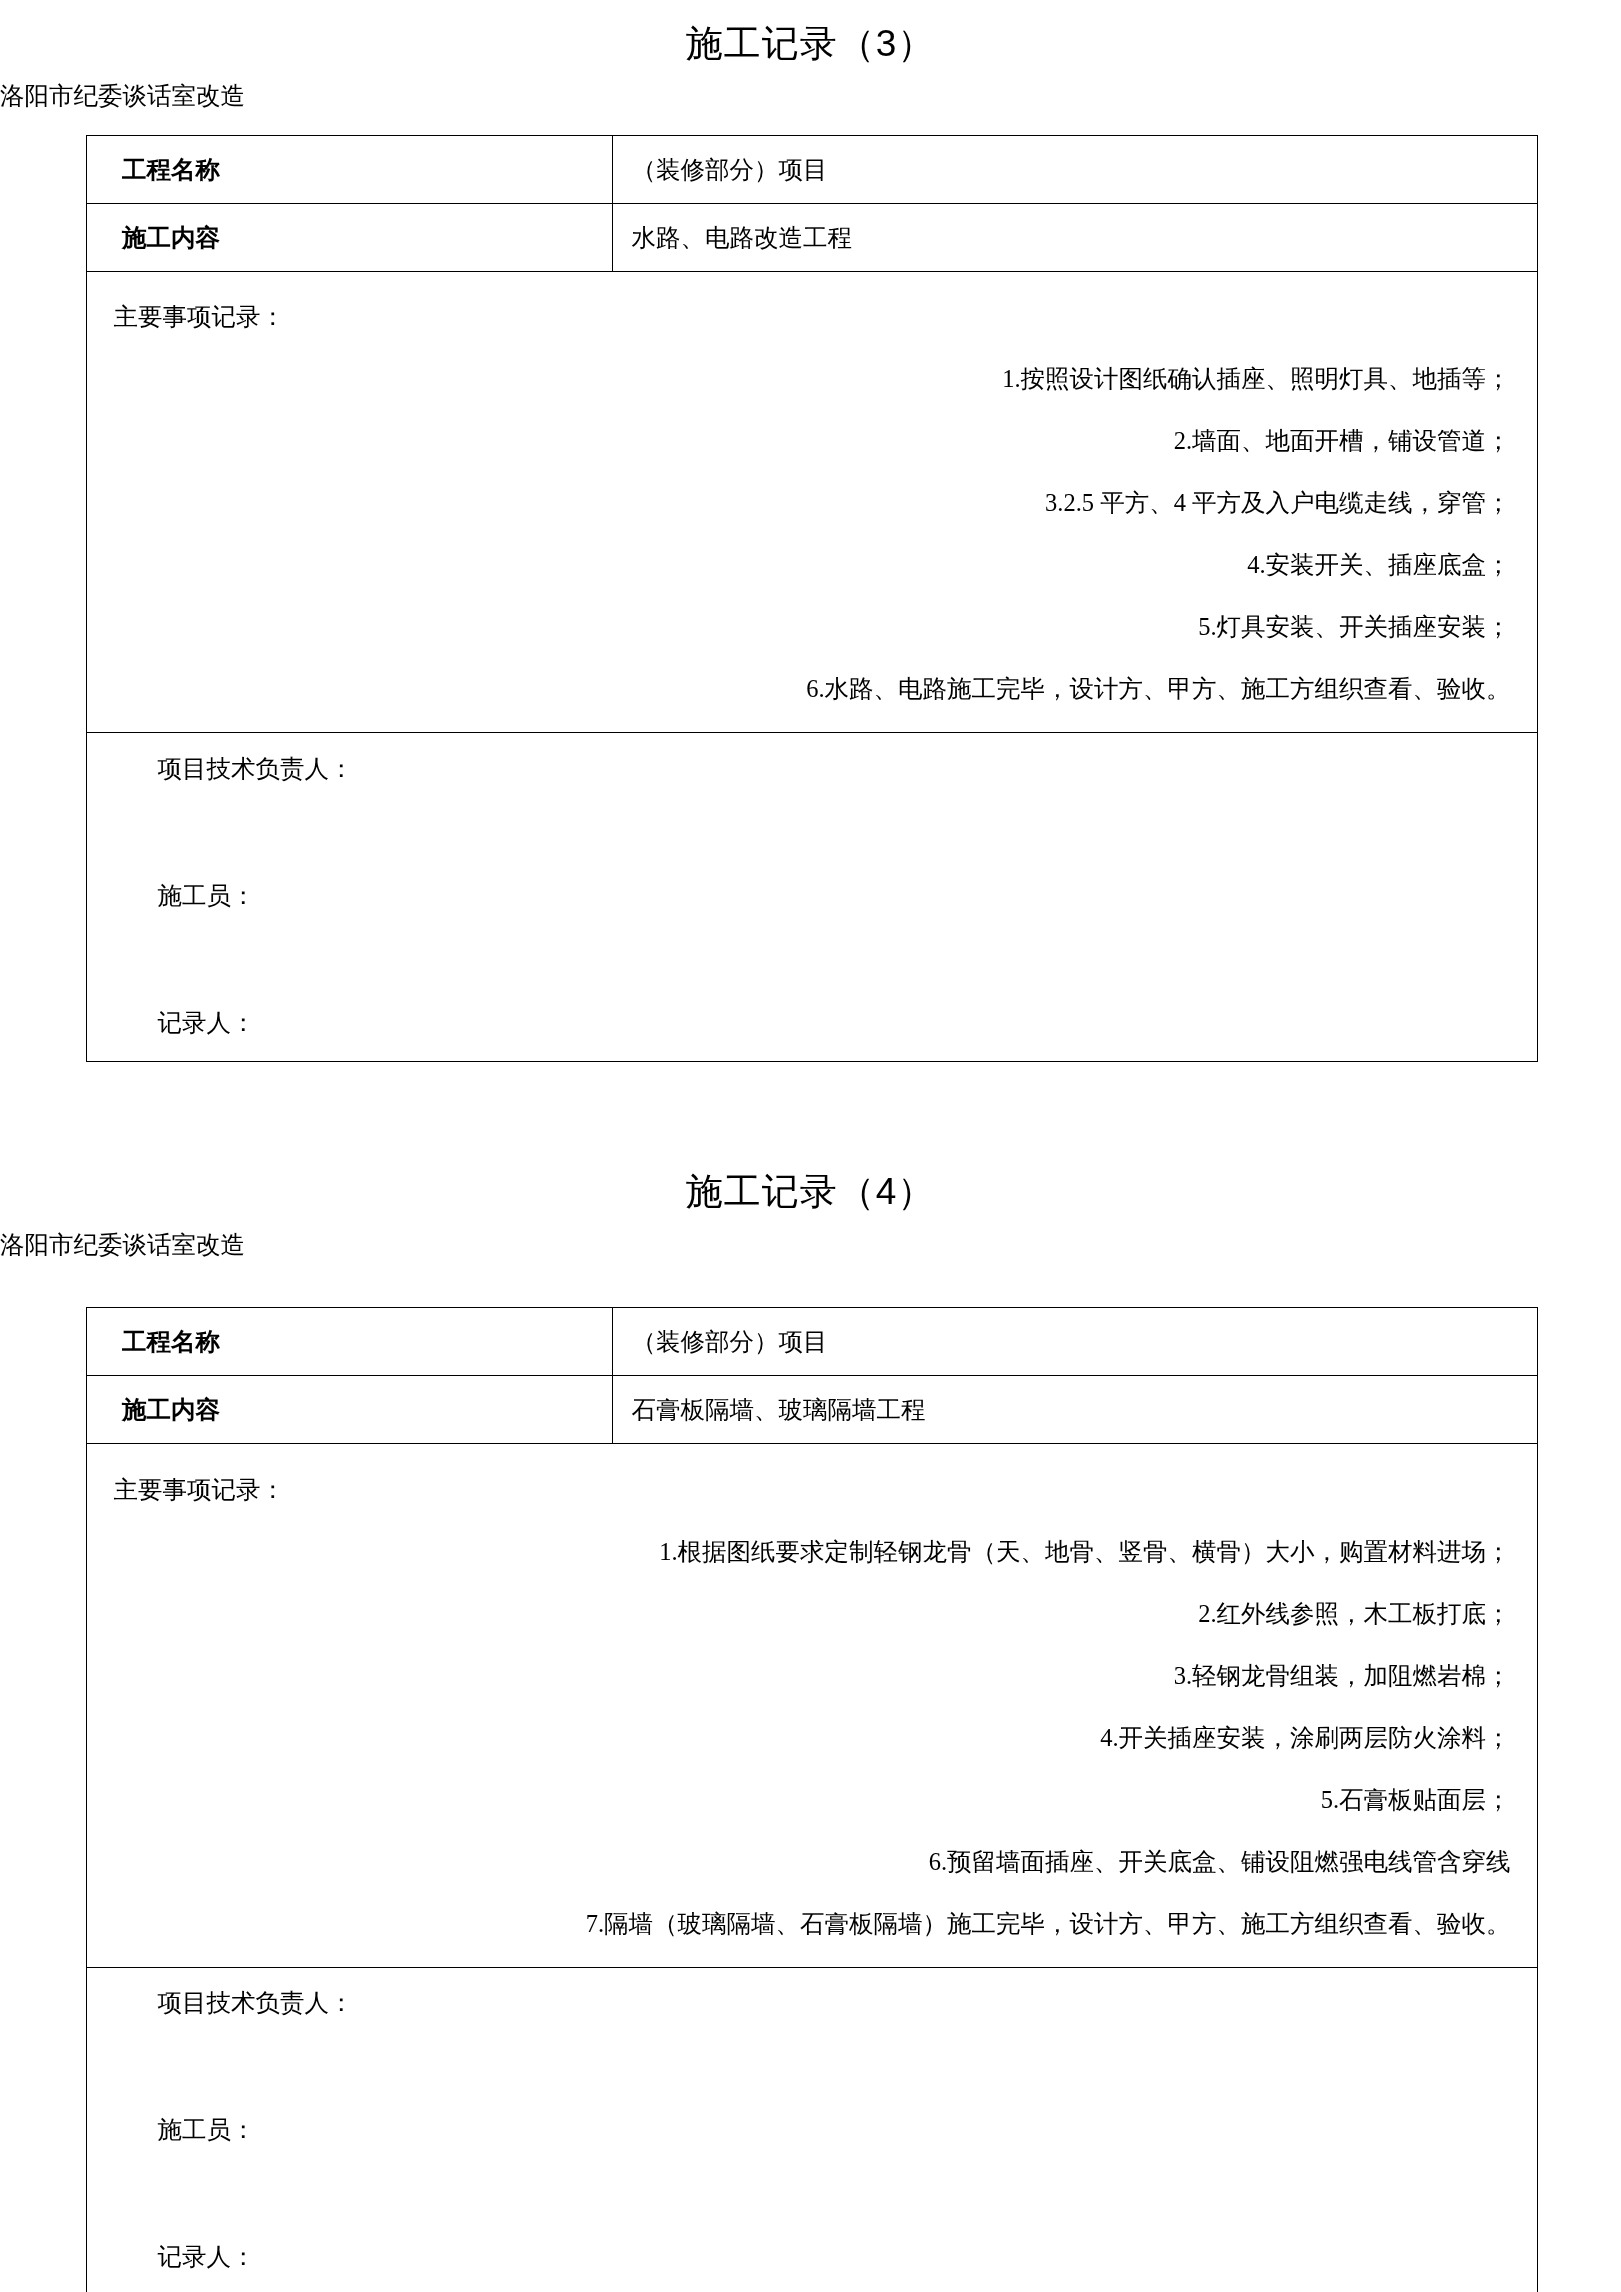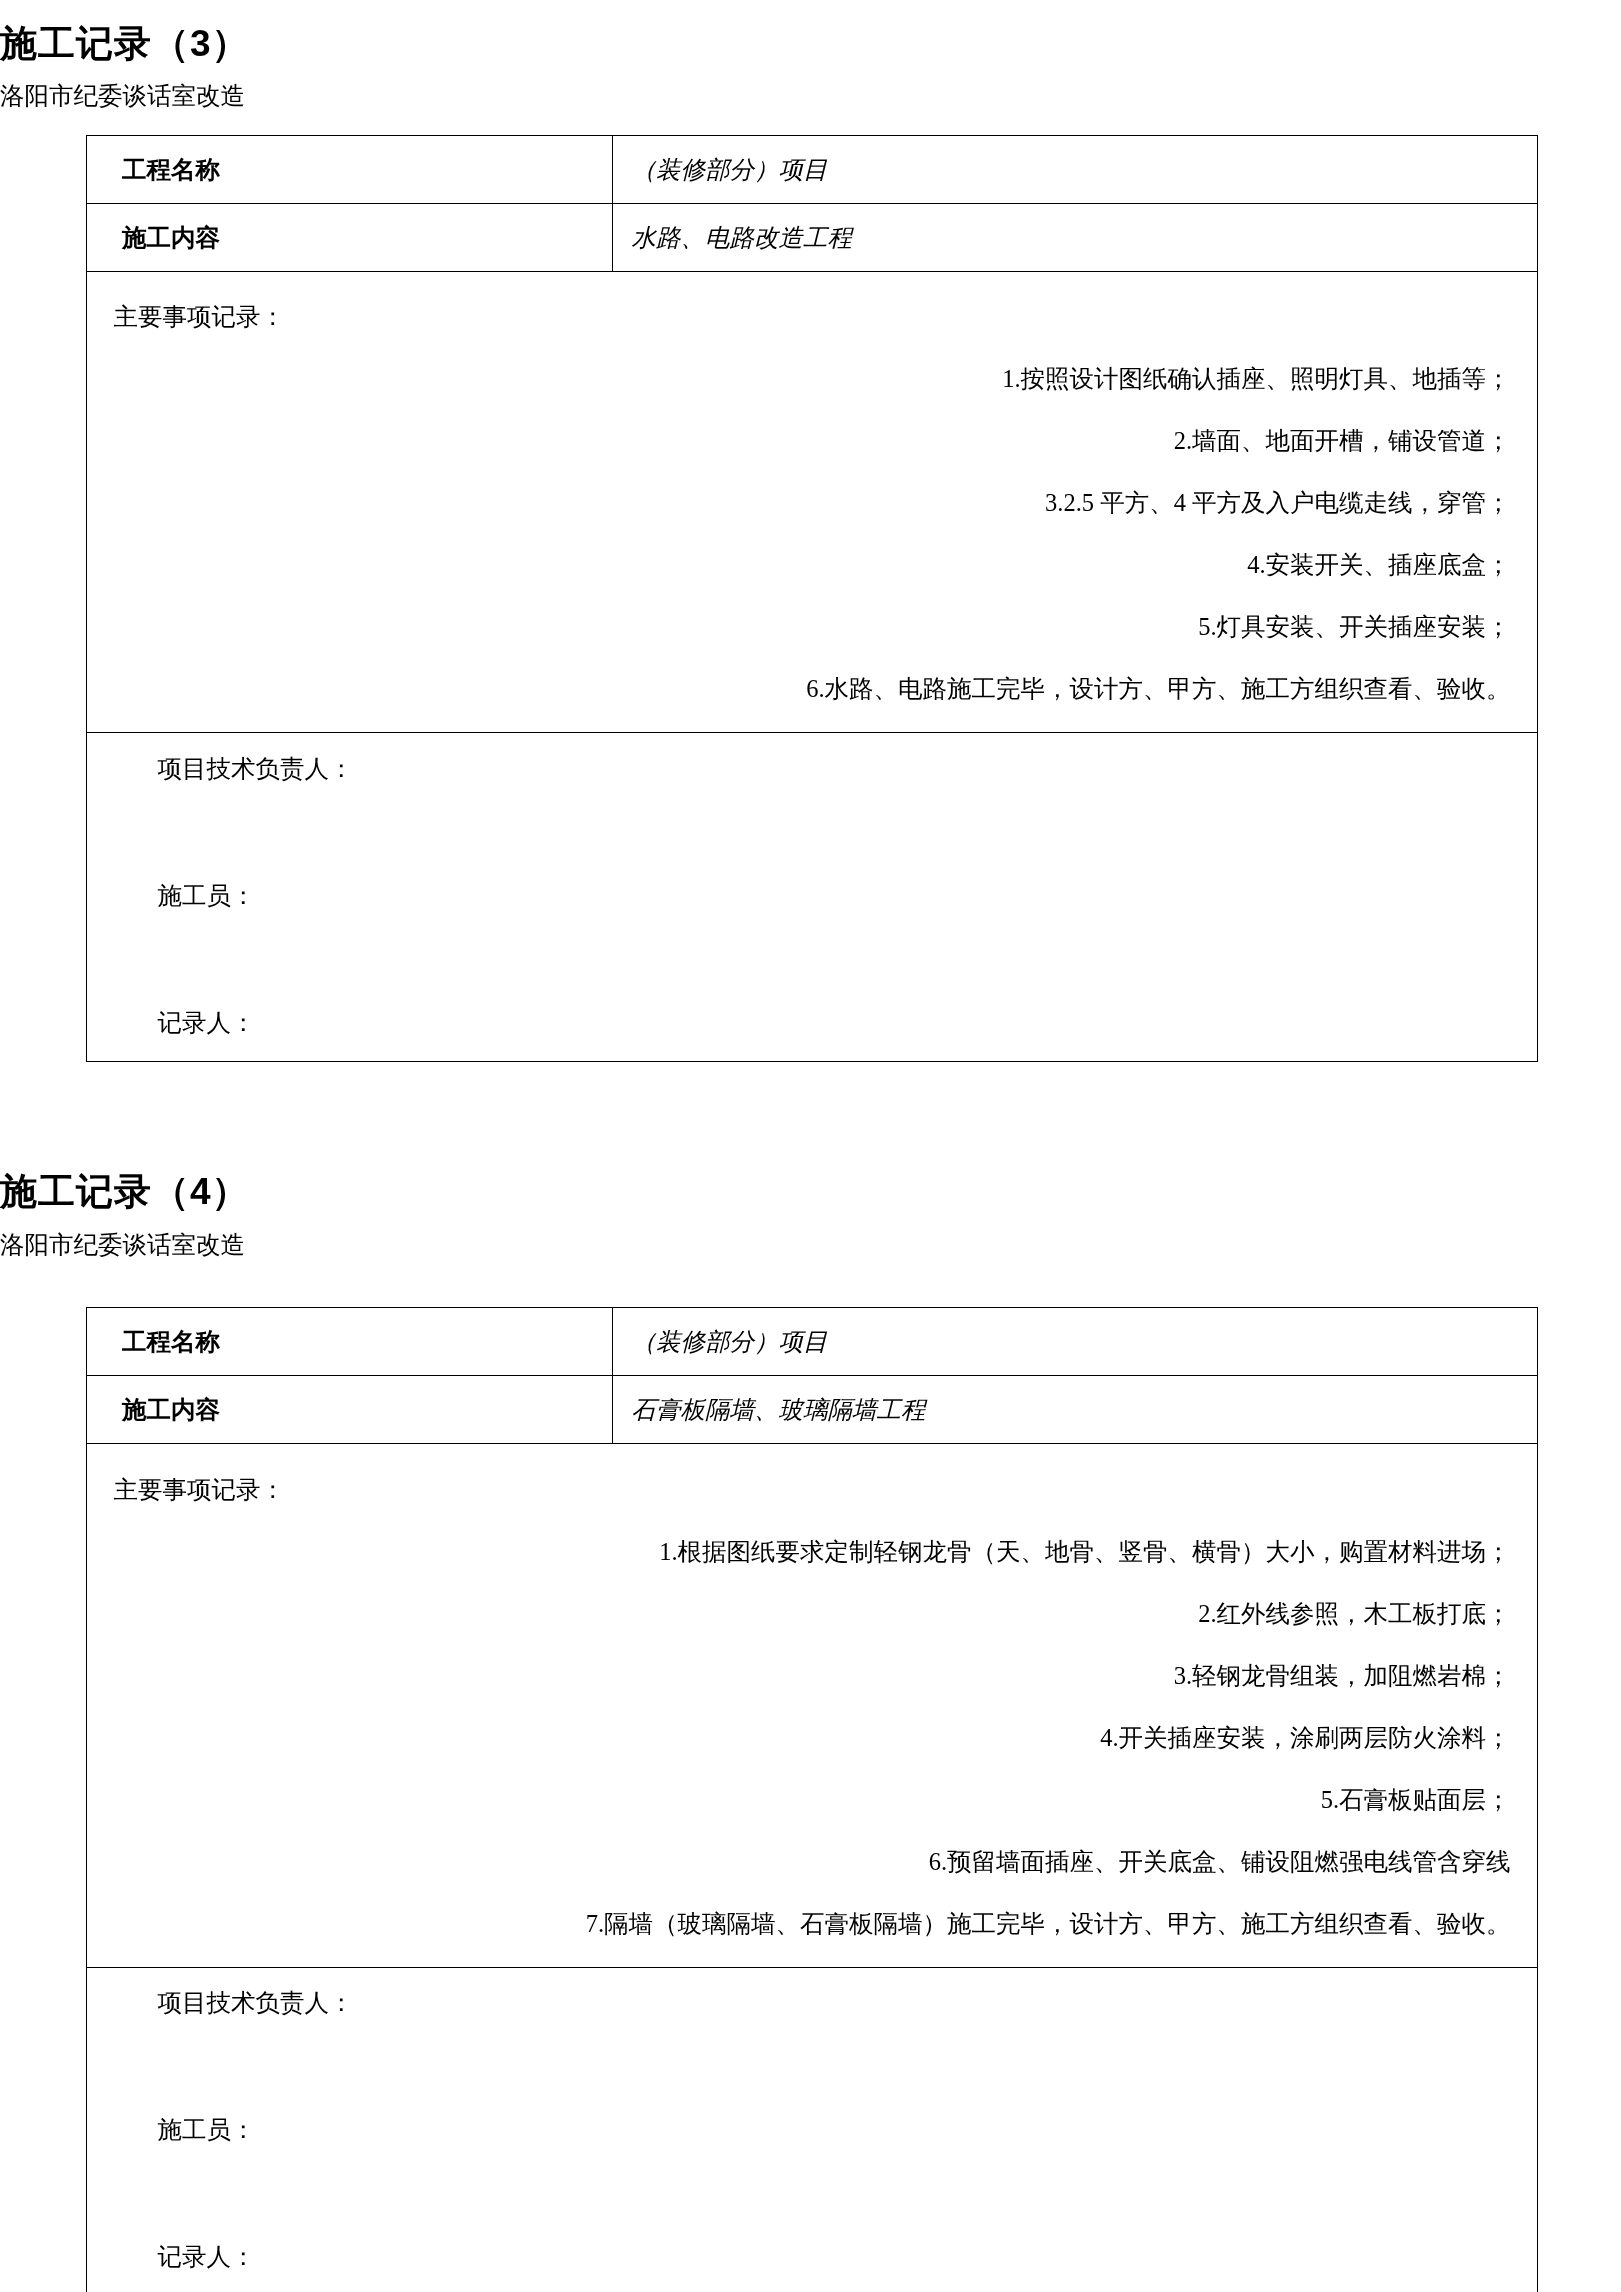--- a/index.html
+++ b/index.html
@@ -19,22 +19,23 @@
     min-height: 2293px;
     padding-top: 19.6px;
     box-sizing: border-box;
     background: #ffffff;
   }
   .record {
     width: 1621px;
   }
   .record-title {
     margin: 0;
+    text-align: center;
     font-family: "Liberation Sans", "DejaVu Sans", sans-serif;
-    font-weight: 700;
+    font-weight: 400;
     font-size: 37px;
     line-height: 47px;
     letter-spacing: 1px;
     color: #000000;
   }
   .record--second .record-title {
     margin-top: 106px;
   }
   .record-subtitle {
     margin-top: 13.7px;
@@ -61,21 +62,20 @@
     box-sizing: border-box;
   }
   .label-cell {
     width: 526px;
     height: 68px;
     padding-left: 35px;
     font-weight: bold;
   }
   .value-cell {
     padding-left: 18.6px;
-    font-style: italic;
   }
   .notes-cell {
     padding: 14.7px 26.5px 11.8px 26.5px;
     vertical-align: top;
   }
   .notes-header {
     line-height: 62px;
   }
   .note-line {
     line-height: 62px;

